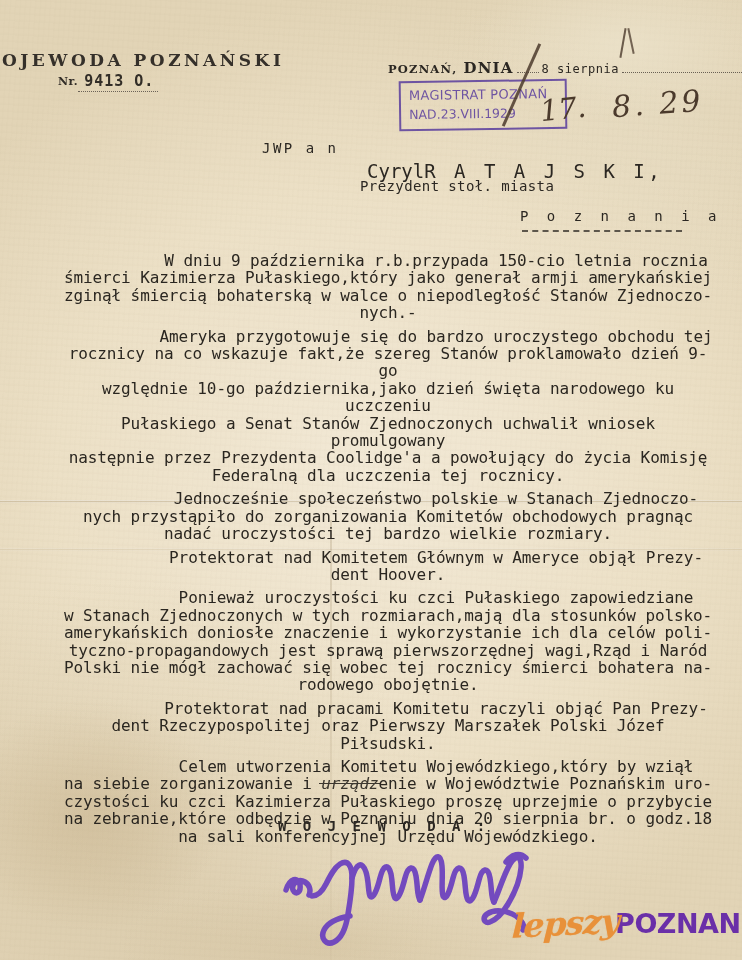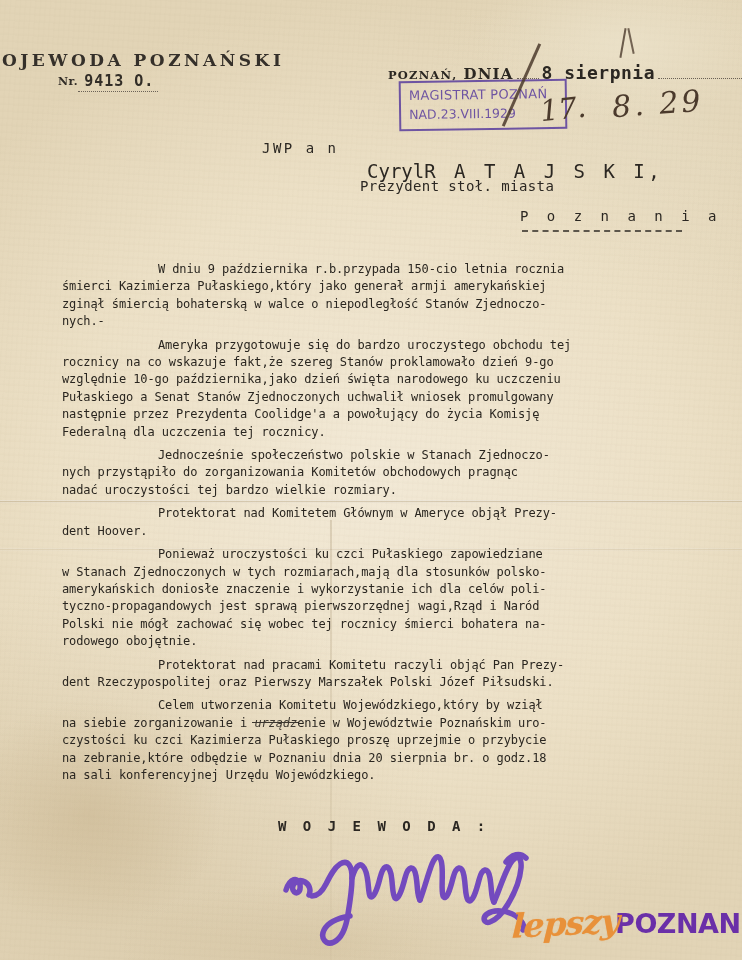--- a/index.html
+++ b/index.html
@@ -119,22 +119,22 @@
     letter-spacing: 1.2px;
     margin-left: 6px;
   }
   .dotrule {
     flex: 0 0 auto;
     border-bottom: 1px dotted #6a6155;
     height: 11px;
     margin: 0 3px;
   }
   .dateline .day {
-    font-weight: 700;
-    font-size: 18px;
+    font-weight: 400;
+    font-size: 12px;
     letter-spacing: .5px;
     margin-top: 12px;
   }
 
   
   .stamp {
     position: absolute;
     left: 399px;
     top: 80px;
     width: 168px;
@@ -236,26 +236,27 @@
     width: 160px;
     height: 0;
     border-bottom: 2px dashed #3a352e;
     opacity: .8;
   }
 
   
   .body {
     position: absolute;
     left: 62px;
-    top: 261px;
+    top: 252px;
     width: 652px;
-    font-size: 12px;
+    font-size: 16px;
     line-height: 17.4px;
     letter-spacing: -0.1px;
     color: #2a2620;
+    text-align: center;
   }
   .body p {
     margin: 0 0 6px 0;
     text-indent: 96px;
     white-space: pre-wrap;
   }
   .body p.tight { margin-bottom: 4px; }
 
   .strike-word {
     position: relative;

